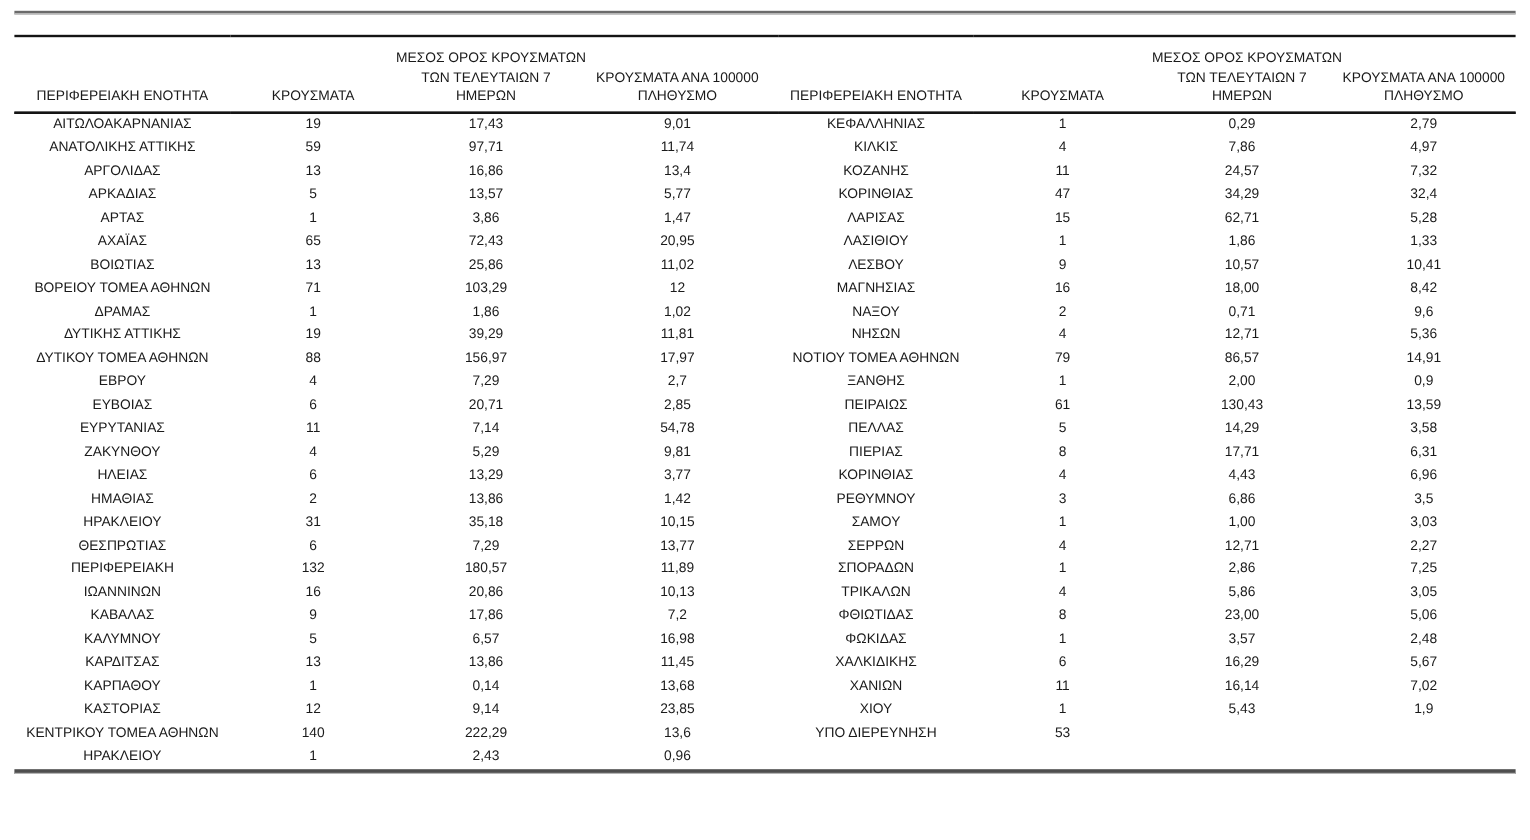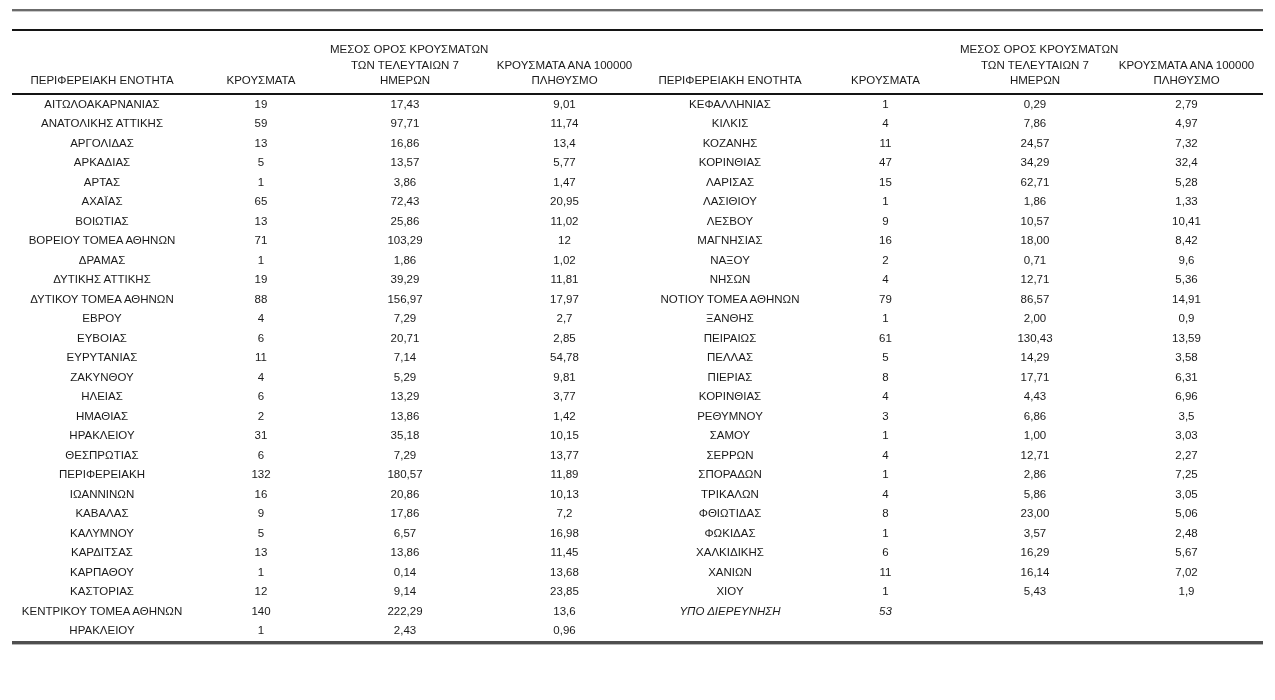--- a/index.html
+++ b/index.html
@@ -41,21 +41,21 @@
   }
   tbody td {
     font-size: 11.5px;
     text-align: center;
     height: 19.5px;
     line-height: 19.5px;
     padding: 0;
     white-space: nowrap;
     overflow: hidden;
   }
-  td.italic { font-style: italic; }
+  td.italic { }
 
   .rule-dark-bottom {
     width: 1251px;
     height: 3px;
     background: #4f4f4f;
     border-bottom: 1px solid #b5b5b5;
   }
 </style>
 </head>
 <body>

